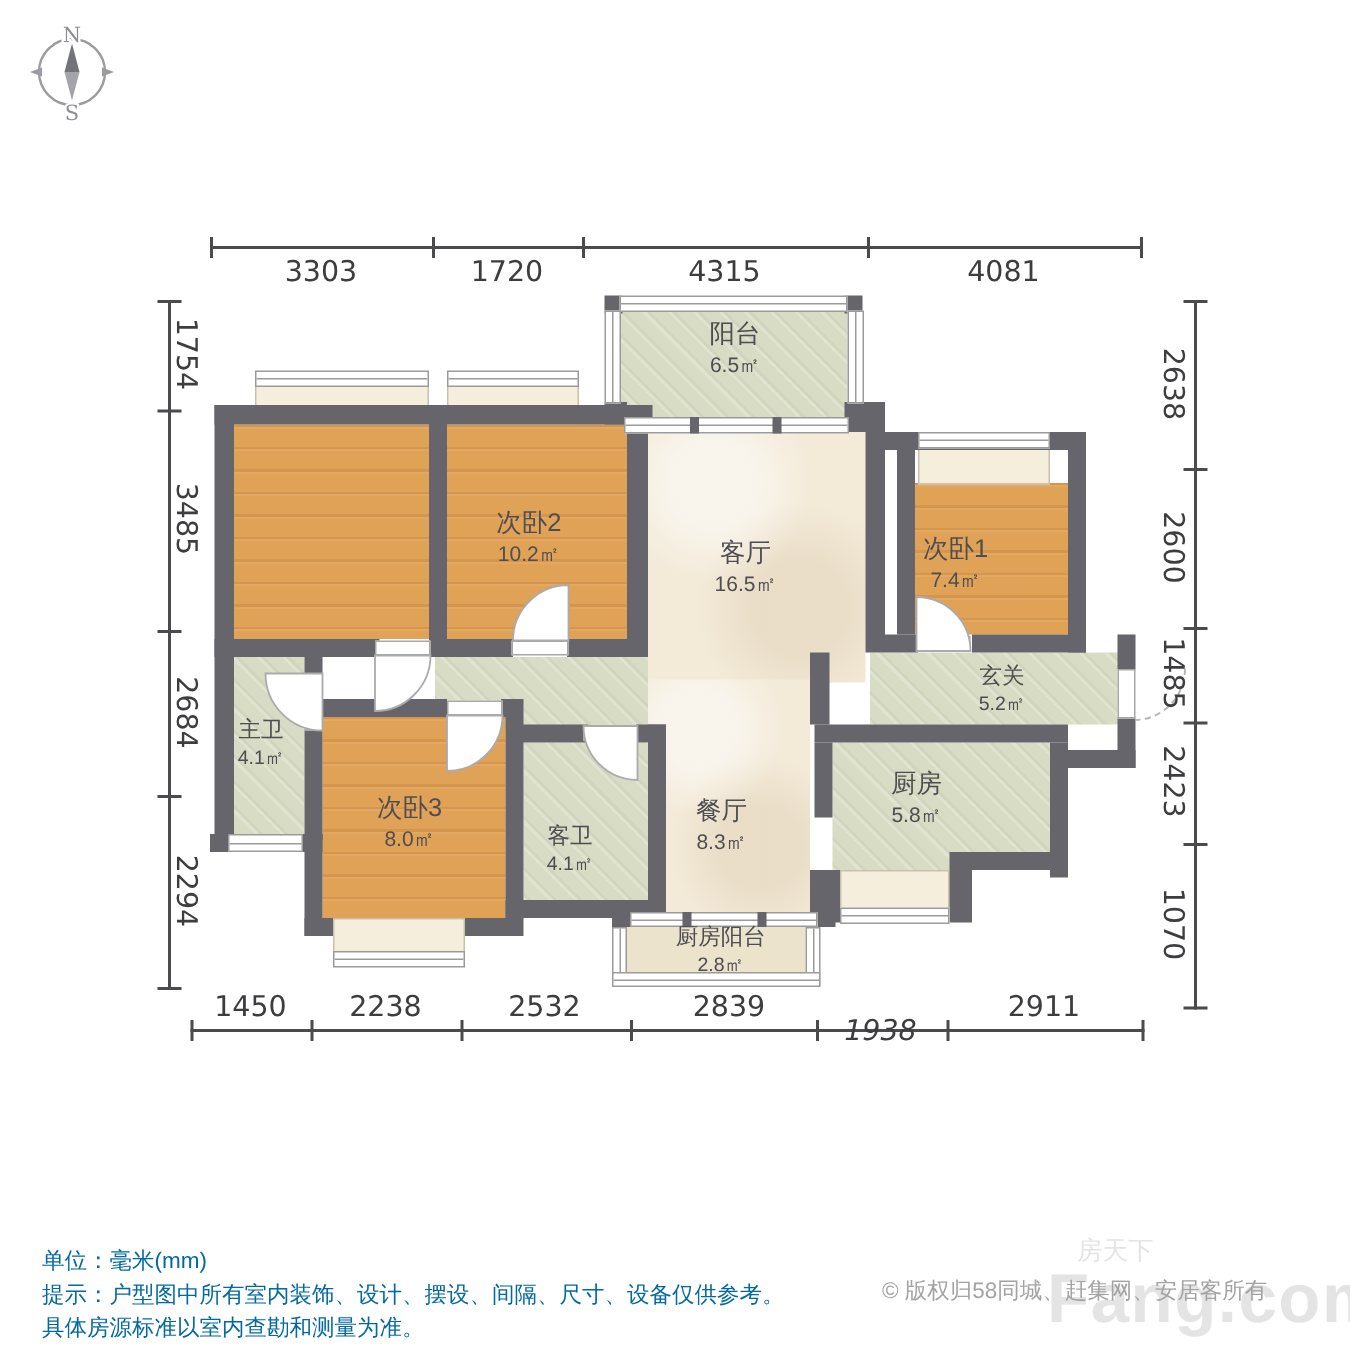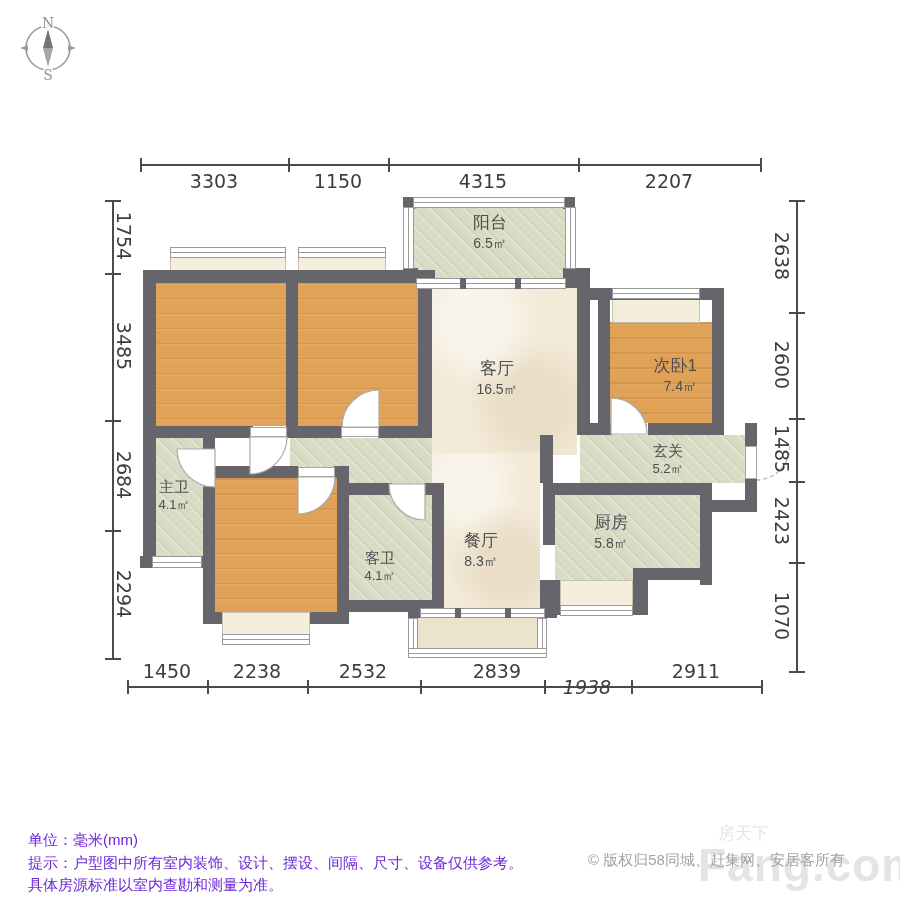--- a/index.html
+++ b/index.html
@@ -21,21 +21,21 @@
   .win-v{position:absolute;background:#fff;border:1px solid #9b9b9b;box-sizing:border-box;
     background-image:linear-gradient(#9b9b9b,#9b9b9b);background-size:1px 100%;background-position:center;background-repeat:no-repeat;}
   .leaf{position:absolute;background:#fff;border:1px solid #a7a7a7;box-sizing:border-box;}
   .rlabel{position:absolute;display:flex;flex-direction:column;align-items:center;justify-content:center;
     color:#4e4e52;line-height:1.3;text-align:center;}
   .rname{font-size:17px;} .rarea{font-size:14px;}
   .rlabel.sm .rname{font-size:15px;} .rlabel.sm .rarea{font-size:13px;}
   .dline,.dtick{position:absolute;background:#4b4b4d;}
   .dlab{position:absolute;text-align:center;color:#3d3d3f;font-size:19px;font-family:"DejaVu Sans",sans-serif;}
   .dlab-v{transform:rotate(90deg);transform-origin:center;width:60px;height:20px;line-height:20px;}
-  .foot{position:absolute;color:#6d28d9;font-size:15px;}
+  .foot{position:absolute;color:#0369a1;font-size:15px;}
   .copy{position:absolute;color:#a3a3a3;font-size:15px;}
   .wm-en{position:absolute;color:rgba(195,195,195,0.45);font-size:46px;font-weight:bold;letter-spacing:1px;}
   .wm-cn{position:absolute;color:rgba(205,205,205,0.55);font-size:17px;}
   svg{position:absolute;left:0;top:0;}
 </style>
 </head>
 <body>
 
 <div id="canvas">
 
@@ -147,75 +147,87 @@
     <path d="M215,449 L215,487 A38,38 0 0 1 177,449 Z" fill="#ffffff" stroke="#ababab" stroke-width="1.2"></path>
     <path d="M425,484 L389,484 A36,36 0 0 0 425,520 Z" fill="#ffffff" stroke="#ababab" stroke-width="1.2"></path>
     <path d="M611,434 L611,398 A36,36 0 0 1 647,434 Z" fill="#ffffff" stroke="#ababab" stroke-width="1.2"></path>
     <path d="M790,446 A34,34 0 0 1 757,480" fill="none" stroke="#b5b5b5" stroke-width="1.3" stroke-dasharray="4 3"></path>
   </svg>
 
   <div class="rlabel" style="left:425px;top:212px;width:130px;">
     <span class="rname">阳台</span>
     <span class="rarea">6.5㎡</span>
   </div>
+  <div class="rlabel" style="left:295px;top:338px;width:115px;">
+    <span class="rname">次卧2</span>
+    <span class="rarea">10.2㎡</span>
+  </div>
   <div class="rlabel" style="left:437px;top:358px;width:120px;">
     <span class="rname">客厅</span>
     <span class="rarea">16.5㎡</span>
   </div>
-  <div class="rlabel" style="left:577px;top:355px;width:120px;align-items:flex-end;">
+  <div class="rlabel" style="left:577px;top:355px;width:120px;">
     <span class="rname">次卧1</span>
     <span class="rarea">7.4㎡</span>
   </div>
   <div class="rlabel sm" style="left:608px;top:441px;width:120px;">
     <span class="rname">玄关</span>
     <span class="rarea">5.2㎡</span>
   </div>
   <div class="rlabel sm" style="left:116px;top:477px;width:116px;">
     <span class="rname">主卫</span>
     <span class="rarea">4.1㎡</span>
   </div>
+  <div class="rlabel" style="left:213px;top:528px;width:120px;">
+    <span class="rname">次卧3</span>
+    <span class="rarea">8.0㎡</span>
+  </div>
   <div class="rlabel sm" style="left:322px;top:548px;width:116px;">
     <span class="rname">客卫</span>
     <span class="rarea">4.1㎡</span>
   </div>
   <div class="rlabel" style="left:422px;top:530px;width:118px;">
     <span class="rname">餐厅</span>
     <span class="rarea">8.3㎡</span>
   </div>
   <div class="rlabel" style="left:552px;top:512px;width:118px;">
     <span class="rname">厨房</span>
     <span class="rarea">5.8㎡</span>
+  </div>
+  <div class="rlabel sm" style="left:418px;top:615px;width:125px;">
+    <span class="rname">厨房阳台</span>
+    <span class="rarea">2.8㎡</span>
   </div>
 
   <div class="abs" style="left:140px;top:156px;width:622px;height:38px;">
     <div class="dline" style="left:0;top:8px;width:622px;height:2px;"></div>
     <div class="dtick" style="left:0;top:2px;width:2px;height:14px;"></div>
     <div class="dtick" style="left:148px;top:2px;width:2px;height:14px;"></div>
     <div class="dtick" style="left:248px;top:2px;width:2px;height:14px;"></div>
     <div class="dtick" style="left:438px;top:2px;width:2px;height:14px;"></div>
     <div class="dtick" style="left:620px;top:2px;width:2px;height:14px;"></div>
     <div class="dlab" style="left:14px;top:14px;width:120px;">3303</div>
-    <div class="dlab" style="left:138px;top:14px;width:120px;">1150</div>
+    <div class="dlab" style="left:138px;top:14px;width:120px;">1720</div>
     <div class="dlab" style="left:283px;top:14px;width:120px;">4315</div>
-    <div class="dlab" style="left:469px;top:14px;width:120px;">2207</div>
+    <div class="dlab" style="left:469px;top:14px;width:120px;">4081</div>
   </div>
 
   <div class="abs" style="left:127px;top:660px;width:636px;height:36px;">
     <div class="dline" style="left:0;top:26px;width:636px;height:2px;"></div>
     <div class="dtick" style="left:0;top:20px;width:2px;height:14px;"></div>
     <div class="dtick" style="left:80px;top:20px;width:2px;height:14px;"></div>
     <div class="dtick" style="left:180px;top:20px;width:2px;height:14px;"></div>
     <div class="dtick" style="left:293px;top:20px;width:2px;height:14px;"></div>
     <div class="dtick" style="left:417px;top:20px;width:2px;height:14px;"></div>
     <div class="dtick" style="left:504px;top:20px;width:2px;height:14px;"></div>
     <div class="dtick" style="left:634px;top:20px;width:2px;height:14px;"></div>
     <div class="dlab" style="left:-15px;top:0;width:110px;">1450</div>
     <div class="dlab" style="left:75px;top:0;width:110px;">2238</div>
     <div class="dlab" style="left:181px;top:0;width:110px;">2532</div>
-    <div class="dlab" style="left:284px;top:0;width:110px;text-align:right;">2839</div>
+    <div class="dlab" style="left:304px;top:0;width:110px;">2839</div>
     <div class="dlab" style="left:405px;top:16px;width:110px;font-style:italic;">1938</div>
     <div class="dlab" style="left:514px;top:0;width:110px;">2911</div>
   </div>
 
   <div class="abs" style="left:98px;top:200px;width:34px;height:460px;">
     <div class="dline" style="left:14px;top:0;width:2px;height:460px;"></div>
     <div class="dtick" style="left:7px;top:0;width:16px;height:2px;"></div>
     <div class="dtick" style="left:7px;top:73px;width:16px;height:2px;"></div>
     <div class="dtick" style="left:7px;top:220px;width:16px;height:2px;"></div>
     <div class="dtick" style="left:7px;top:330px;width:16px;height:2px;"></div>

